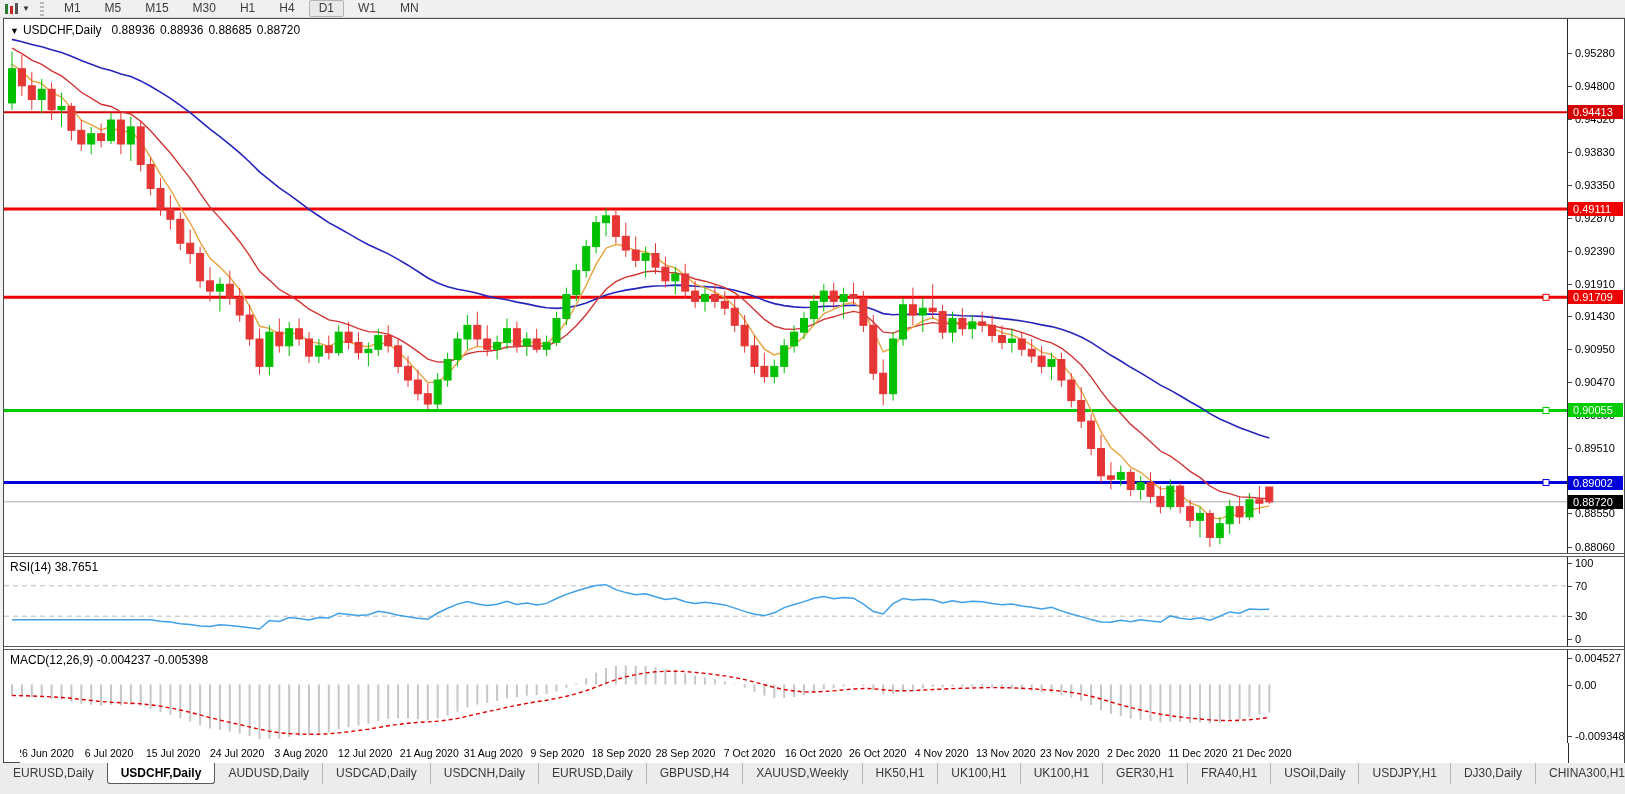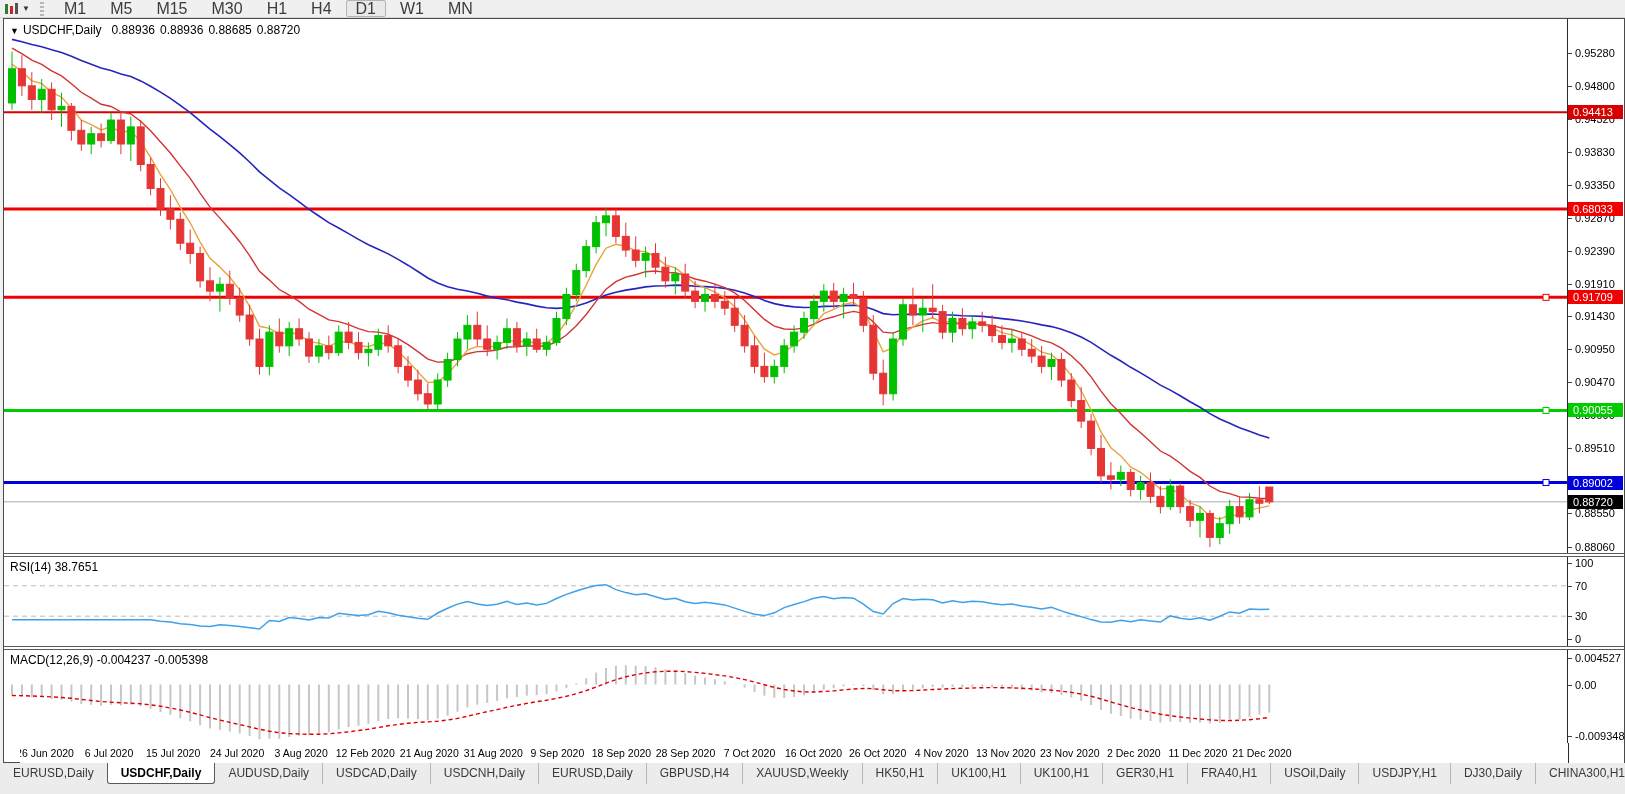--- a/index.html
+++ b/index.html
@@ -7,21 +7,21 @@
 
   
   #toolbar { position:absolute; top:0; left:0; width:1625px; height:18px;
              background:#f0f0f0; border-bottom:1px solid #d8d8d8;
              display:flex; align-items:center; }
   .tb-icon { width:18px; height:16px; margin-left:2px; position:relative; cursor:pointer; }
   .tb-icon .bar { position:absolute; width:3px; }
   .dd-arrow { font-size:8px; color:#333; margin:0 6px 0 2px; cursor:pointer; }
   .grip { width:4px; height:14px; margin:0 8px 0 4px;
           border-left:2px dotted #b8b8b8; border-right:2px dotted #b8b8b8; cursor:grab; }
-  .tf-btn { font-size:16px; color:#3c3c3c; padding:1px 9px; margin:0 2px; border:1px solid transparent;
+  .tf-btn { font-size:12px; color:#3c3c3c; padding:1px 9px; margin:0 2px; border:1px solid transparent;
             border-radius:2px; cursor:pointer; line-height:13px; }
   .tf-btn.active { background:#e9e9e9; border:1px solid #b4b4b4; }
 
   
   #chart-window { position:absolute; top:18px; left:3px; right:0; height:745px;
                   background:#fff; border:1px solid #4a4a4a; }
   .pane { position:absolute; left:0; right:0; display:flex; }
   .plot { position:relative; width:1564px; border-right:1px solid #2a2a2a; overflow:hidden; background:#fff; }
   .axis { position:relative; width:56px; background:#fff; font-size:11px; color:#000; }
   .tick { position:absolute; left:0; height:13px; line-height:13px; padding-left:7px; white-space:nowrap;text-align:right; }
@@ -364,21 +364,21 @@
         <div class="tick" style="top: 258.575px;">0.91910</div>
         <div class="tick" style="top: 291.417px;">0.91430</div>
         <div class="tick" style="top: 324.259px;">0.90950</div>
         <div class="tick" style="top: 357.1px;">0.90470</div>
         <div class="tick" style="top: 389.942px;">0.89990</div>
         <div class="tick" style="top: 422.783px;">0.89510</div>
         <div class="tick" style="top: 455.625px;">0.89030</div>
         <div class="tick" style="top: 488.467px;">0.88550</div>
         <div class="tick" style="top: 521.992px;">0.88060</div>
         <div class="plabel" style="top: 86.3201px; background: rgb(214, 0, 0);">0.94413</div>
-        <div class="plabel" style="top: 182.929px; background: rgb(240, 0, 0);">0.68033</div>
+        <div class="plabel" style="top: 182.929px; background: rgb(240, 0, 0);">0.49111</div>
         <div class="plabel" style="top: 271.328px; background: rgb(240, 0, 0);">0.91709</div>
         <div class="plabel" style="top: 384.495px; background: rgb(0, 204, 0);">0.90055</div>
         <div class="plabel" style="top: 456.541px; background: rgb(0, 0, 221);">0.89002</div>
         <div class="plabel" style="top: 475.835px; background: rgb(0, 0, 0);">0.88720</div>
       </div>
   </div>
 
   <div class="pane-sep" style="top:534px;"></div>
 
   <div class="pane" style="top:538px; height:89px;">
@@ -546,21 +546,21 @@
       </div>
   </div>
 
   <div id="dates-row" style="top:724px;">
     <div id="dates-plot">
         <div class="dlabel" style="left: 25px;">26 Jun 2020</div>
         <div class="dlabel" style="left: 89.05px;">6 Jul 2020</div>
         <div class="dlabel" style="left: 153.1px;">15 Jul 2020</div>
         <div class="dlabel" style="left: 217.15px;">24 Jul 2020</div>
         <div class="dlabel" style="left: 281.2px;">3 Aug 2020</div>
-        <div class="dlabel" style="left: 345.25px;">12 Feb 2020</div>
+        <div class="dlabel" style="left: 345.25px;">12 Jul 2020</div>
         <div class="dlabel" style="left: 409.3px;">21 Aug 2020</div>
         <div class="dlabel" style="left: 473.35px;">31 Aug 2020</div>
         <div class="dlabel" style="left: 537.4px;">9 Sep 2020</div>
         <div class="dlabel" style="left: 601.45px;">18 Sep 2020</div>
         <div class="dlabel" style="left: 665.5px;">28 Sep 2020</div>
         <div class="dlabel" style="left: 729.55px;">7 Oct 2020</div>
         <div class="dlabel" style="left: 793.6px;">16 Oct 2020</div>
         <div class="dlabel" style="left: 857.65px;">26 Oct 2020</div>
         <div class="dlabel" style="left: 921.7px;">4 Nov 2020</div>
         <div class="dlabel" style="left: 985.75px;">13 Nov 2020</div>

